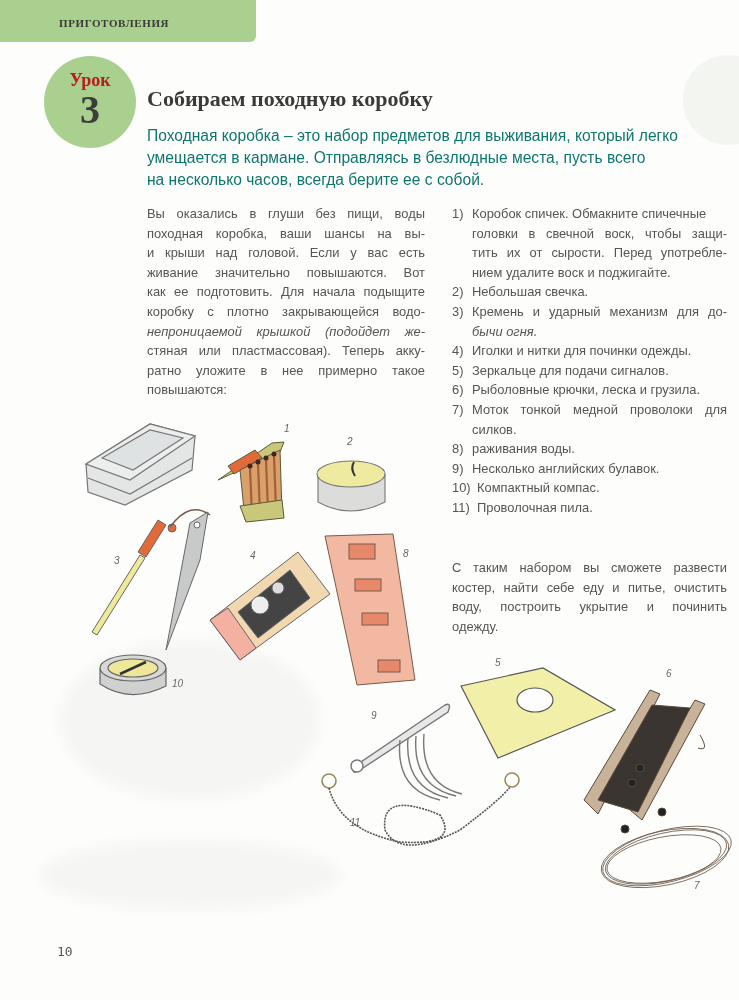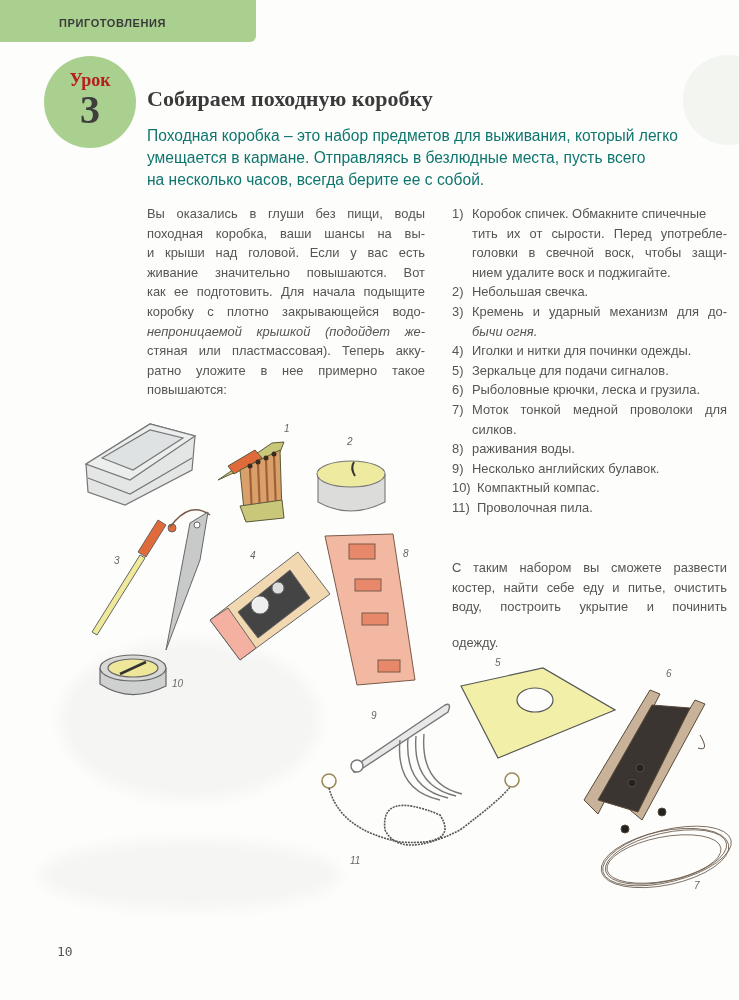--- a/index.html
+++ b/index.html
@@ -8,21 +8,21 @@
     background: #fdfdfc;
     font-family: "DejaVu Sans", "Liberation Sans", sans-serif;
     color: #4a4a4a;
   }
   .section-tab {
     position: absolute; left: 0; top: 0; width: 256px; height: 42px;
     background: #a9d08e; border-bottom-right-radius: 6px;
   }
   .section-tab span {
     position: absolute; left: 59px; top: 17px;
-    font-family: Liberation Sans, sans-serif;
+    font-family: Liberation Serif, serif;
     font-weight: bold; font-size: 11px; letter-spacing: 0.6px; color: #3a3a3a;
   }
   .ghost-circle {
     position: absolute; left: 683px; top: 55px; width: 90px; height: 90px;
     border-radius: 50%; background: #f3f5f1;
   }
   .lesson-badge {
     position: absolute; left: 44px; top: 56px; width: 92px; height: 92px;
     border-radius: 50%; background: #a9d08e; text-align: center;
   }
@@ -64,21 +64,21 @@
   .list li .n { position: absolute; left: 0; top: 0; }
   .list li.wide { padding-left: 25px; }
   .list li .t { display: block; }
   .list em { font-style: italic; }
   .closing {
     position: absolute; left: 452px; top: 558px; width: 275px; margin: 0;
     font-family: "Liberation Sans", sans-serif; font-size: 12.9px; line-height: 19.6px;
     color: #555; text-align: justify;
   }
   .closing .line { display: block; white-space: nowrap; text-align-last: justify; }
-  .closing .line.last { text-align-last: left; margin-top: 16px; }
+  .closing .line.last { text-align-last: left; }
   .illustration { position: absolute; left: 0; top: 0; width: 739px; height: 1000px; }
   .fig-label {
     position: absolute; font-family: "Liberation Sans", sans-serif; font-style: italic;
     font-size: 10px; color: #666;
   }
   .page-number {
     position: absolute; left: 57px; top: 944px; font-family: "DejaVu Sans Mono", monospace;
     font-size: 13px; color: #555;
   }
   .bg-smudge { position: absolute; background: #f5f6f3; border-radius: 50%; filter: blur(6px); }
@@ -117,22 +117,22 @@
   <span class="line"><em>непроницаемой крышкой</em><em> (подойдет же-</em></span>
   <span class="line">стяная или пластмассовая). Теперь акку-</span>
   <span class="line">ратно уложите в нее примерно такое</span>
   <span class="line last">повышаются:</span>
 </p>
 
 <ol class="list">
   <li>
     <span class="n">1)</span>
     <span class="t" style="white-space:nowrap">Коробок спичек. Обмакните спичечные</span>
+    <span class="t" style="white-space:nowrap;text-align-last:justify;text-align:justify">головки в свечной воск, чтобы защи-</span>
     <span class="t" style="white-space:nowrap;text-align-last:justify;text-align:justify">тить их от сырости. Перед употребле-</span>
-    <span class="t" style="white-space:nowrap;text-align-last:justify;text-align:justify">головки в свечной воск, чтобы защи-</span>
     <span class="t">нием удалите воск и поджигайте.</span>
   </li>
   <li>
     <span class="n">2)</span>
     <span class="t">Небольшая свечка.</span>
   </li>
   <li>
     <span class="n">3)</span>
     <span class="t" style="white-space:nowrap;text-align-last:justify;text-align:justify">Кремень и ударный механизм для до-</span>
     <em class="t">бычи огня.</em>
@@ -287,15 +287,15 @@
 <span class="fig-label" style="left:284px;top:423px">1</span>
 <span class="fig-label" style="left:347px;top:436px">2</span>
 <span class="fig-label" style="left:114px;top:555px">3</span>
 <span class="fig-label" style="left:250px;top:550px">4</span>
 <span class="fig-label" style="left:495px;top:657px">5</span>
 <span class="fig-label" style="left:666px;top:668px">6</span>
 <span class="fig-label" style="left:694px;top:880px">7</span>
 <span class="fig-label" style="left:403px;top:548px">8</span>
 <span class="fig-label" style="left:371px;top:710px">9</span>
 <span class="fig-label" style="left:172px;top:678px">10</span>
-<span class="fig-label" style="left:350px;top:855px">11</span>
+<span class="fig-label" style="left:350px;top:817px">11</span>
 
 <div class="page-number">10</div>
 
 </body></html>

